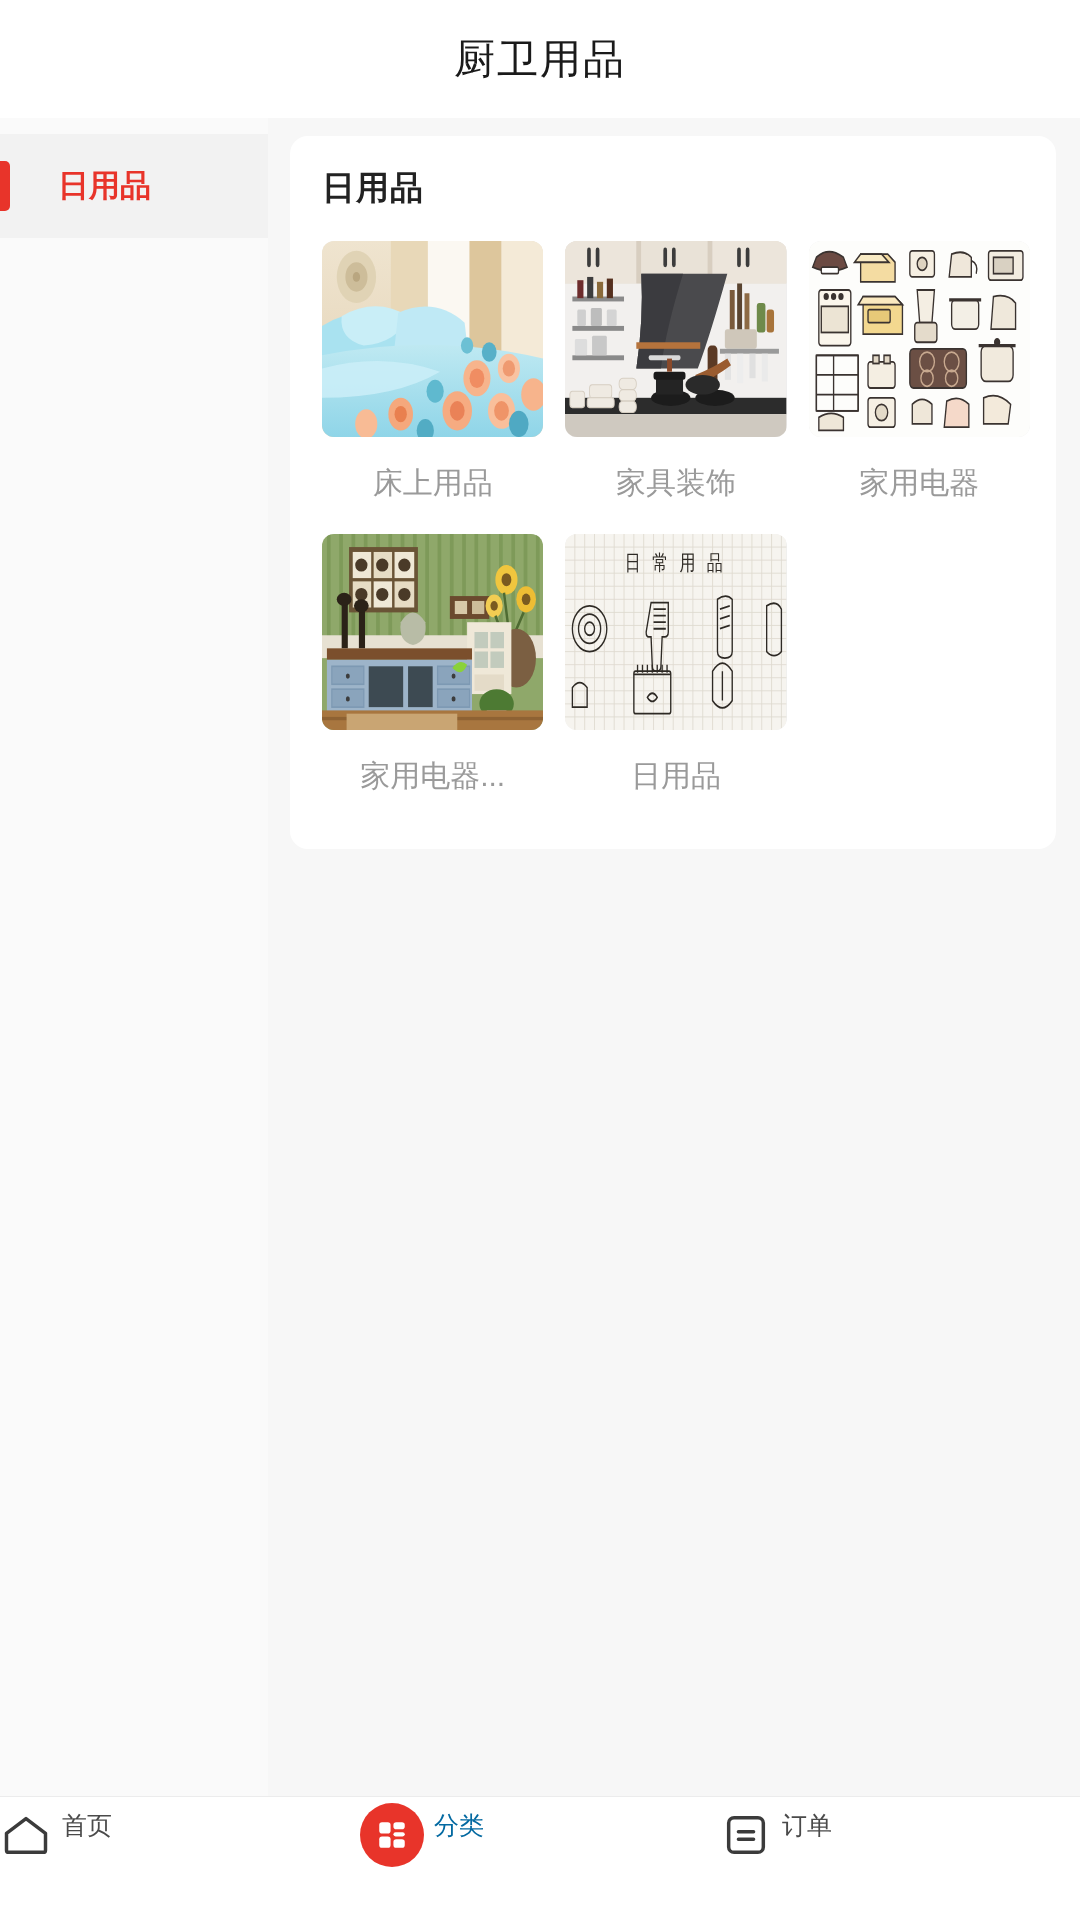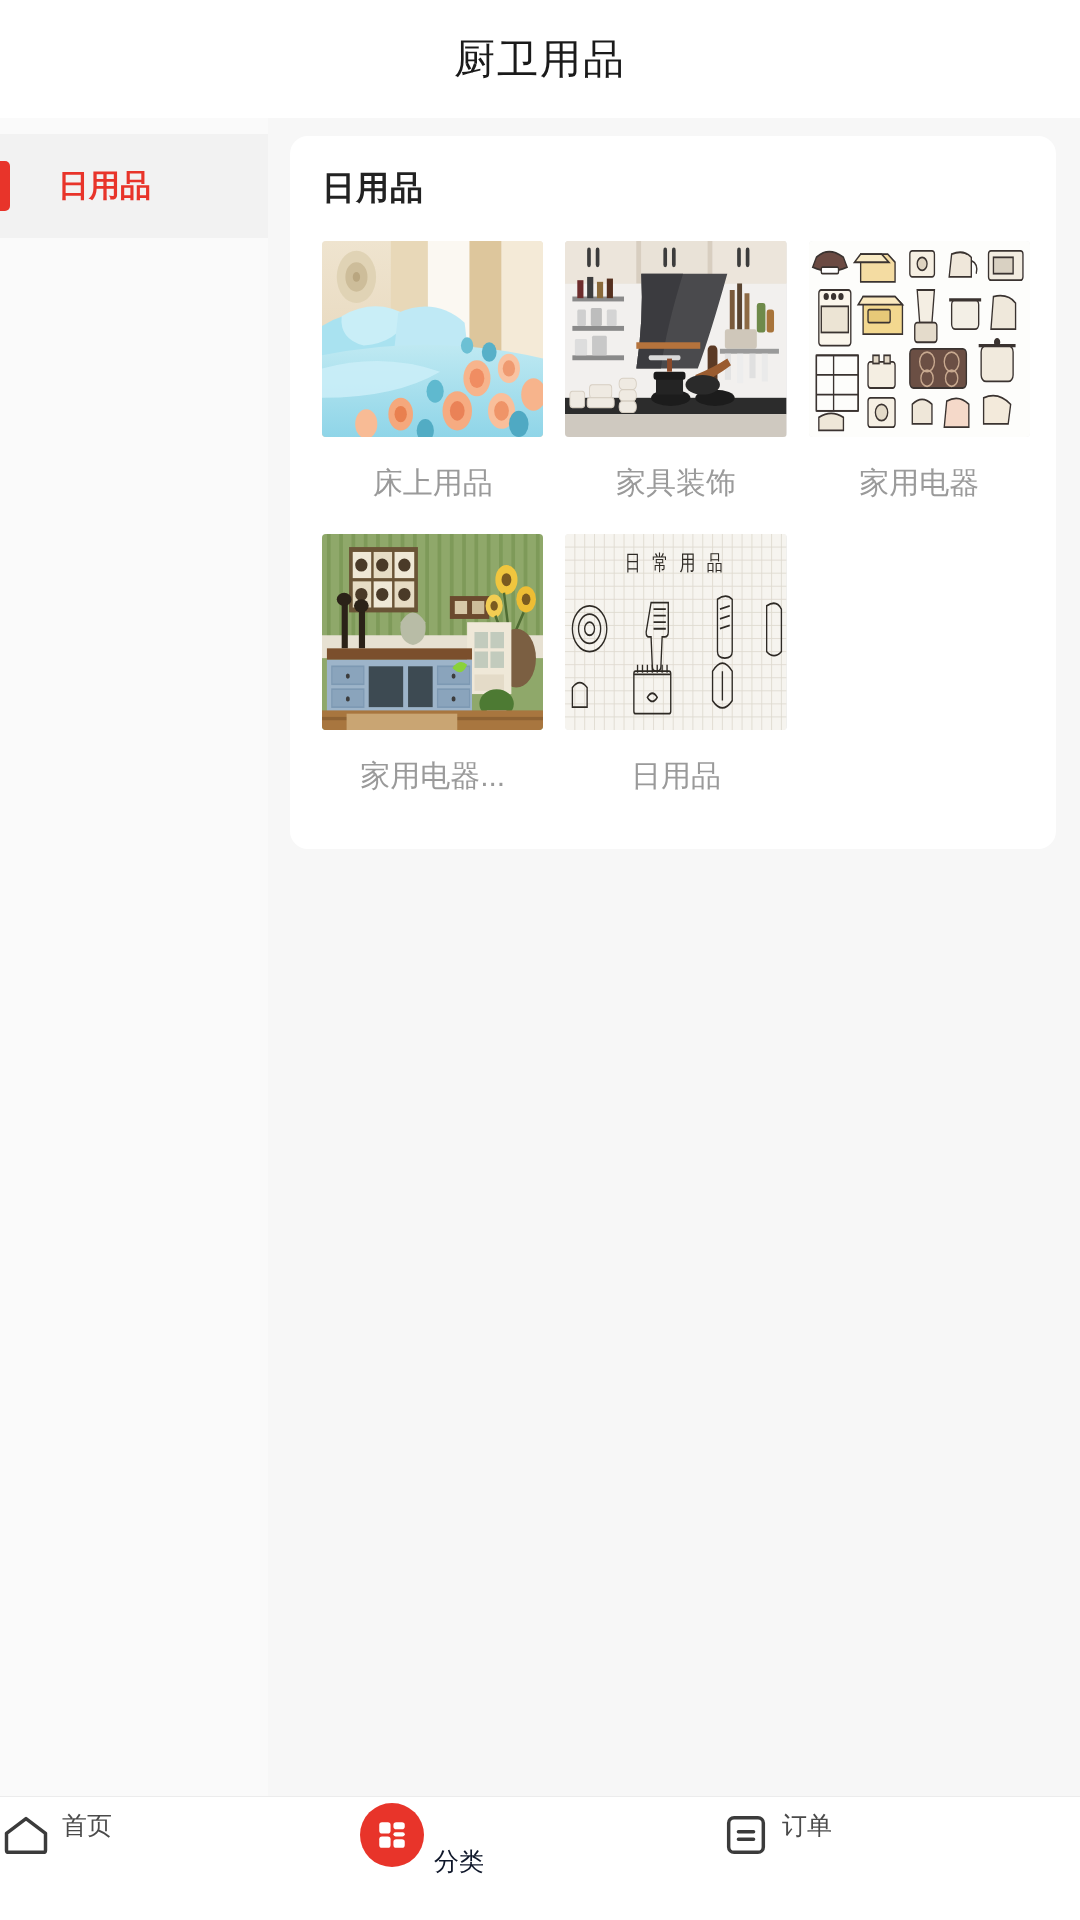--- a/index.html
+++ b/index.html
@@ -105,21 +105,21 @@
   }
   .grid-item {
     display: flex;
     flex-direction: column;
     align-items: center;
     width: 100%;
   }
   .thumb {
     width: 100%;
     height: 196px;
-    border-radius: 4px;
+    border-radius: 12px;
     overflow: hidden;
     background: #eee;
     position: relative;
   }
   .thumb svg { display: block; width: 100%; height: 100%; }
   .grid-label {
     margin-top: 26px;
     margin-bottom: 22px;
     font-size: 30px;
     color: #9a9a9a;
@@ -151,21 +151,21 @@
     width: 52px;
     height: 52px;
     display: flex;
     align-items: center;
     justify-content: center;
   }
   .tab-label {
     font-size: 25px;
     color: #4a4a4a;
   }
-  .tab.active .tab-label { color: #0f172a; margin-top: 36px; }
+  .tab.active .tab-label { color: #0369a1; }
   .tab-badge {
     width: 64px;
     height: 64px;
     border-radius: 50%;
     background: #e8342a;
     display: flex;
     align-items: center;
     justify-content: center;
     margin-top: -6px;
   }

